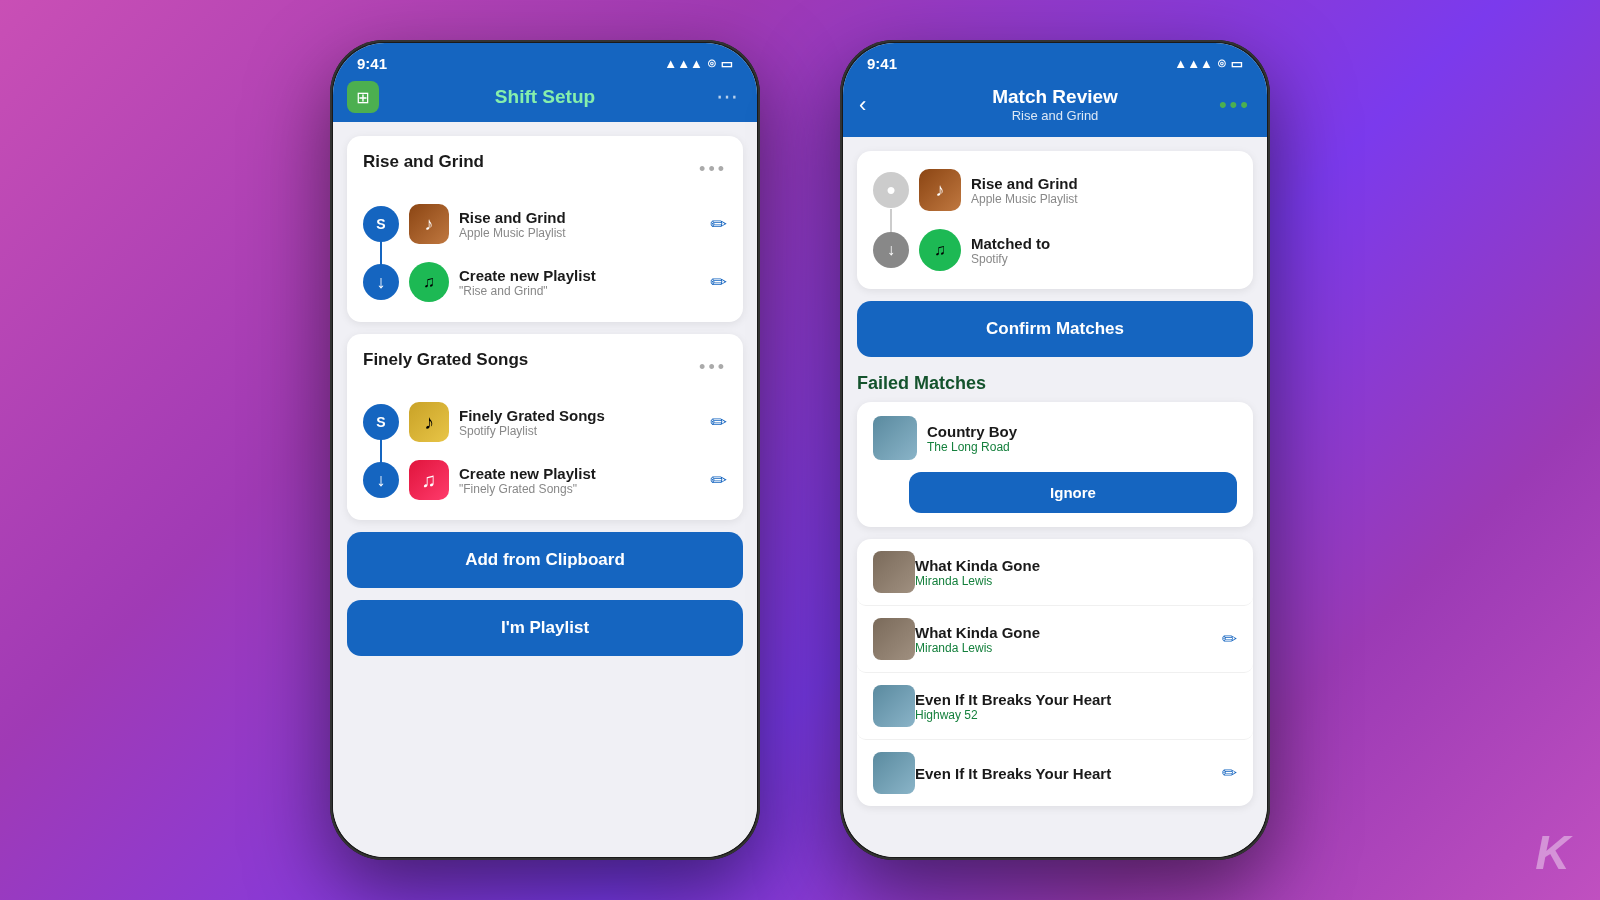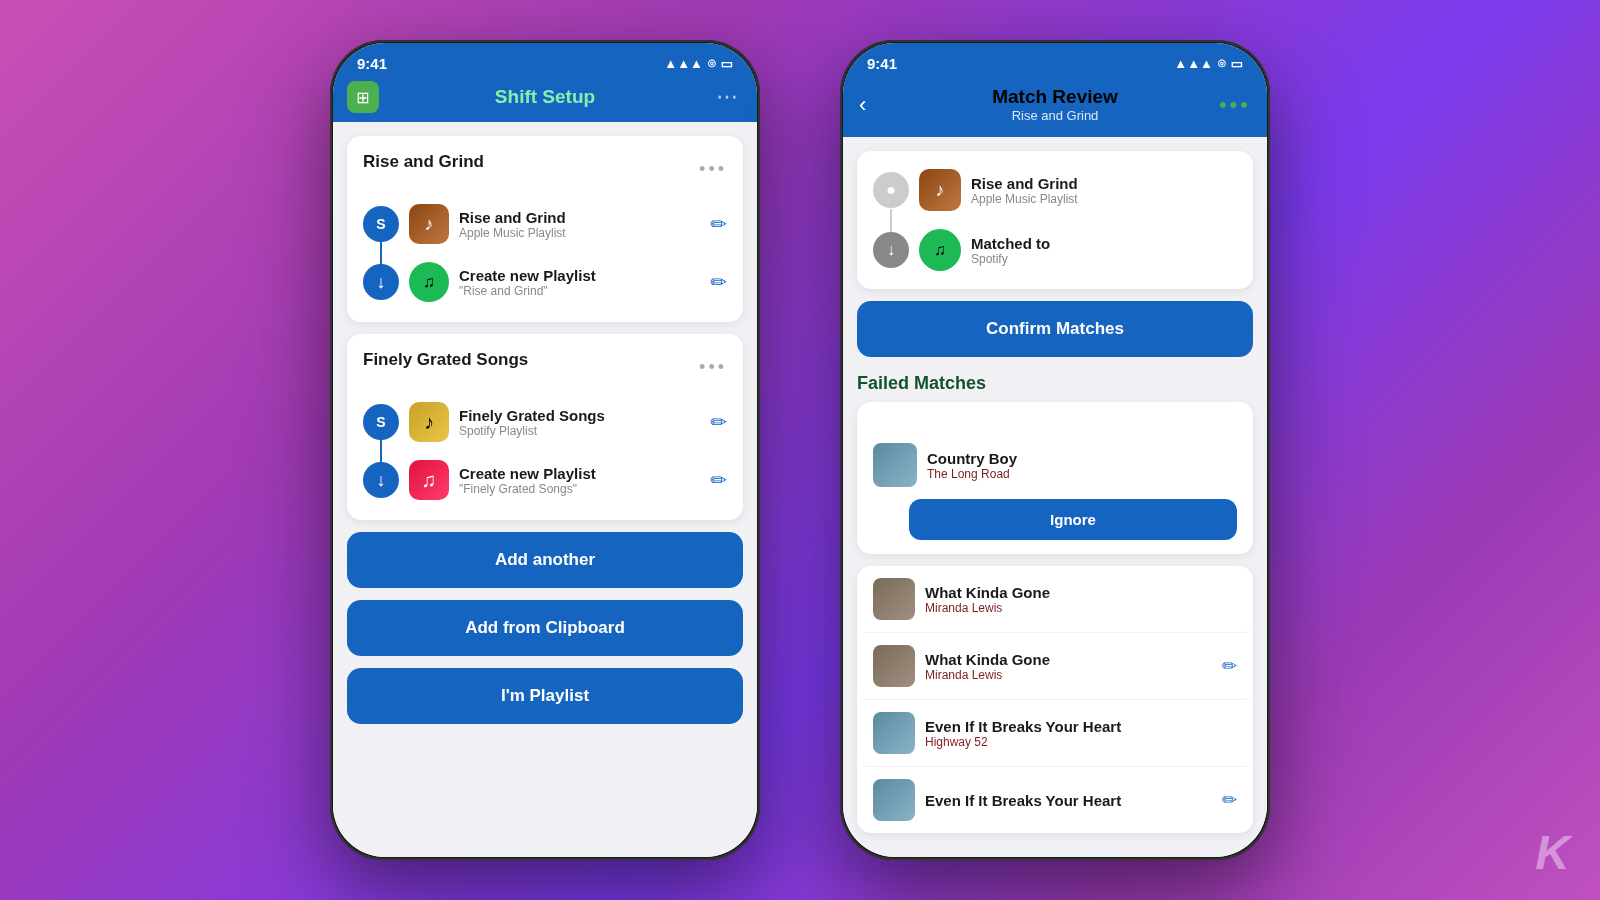--- a/index.html
+++ b/index.html
@@ -172,21 +172,21 @@
 
     .match-header-bar {
       background: #1565c0;
       padding: 8px 16px 14px;
       display: flex;
       align-items: center;
       justify-content: center;
       position: relative;
     }
     .match-header-bar .back { position: absolute; left: 16px; color: white; font-size: 22px; cursor: pointer; }
-    .match-header-bar .title { color: #000000; font-size: 19px; font-weight: 700; }
+    .match-header-bar .title { color: #ffffff; font-size: 19px; font-weight: 700; }
     .match-header-bar .subtitle { color: rgba(255,255,255,0.85); font-size: 13px; }
     .match-header-bar .dots { position: absolute; right: 16px; color: #4caf50; font-size: 22px; letter-spacing: 3px; }
 
     .match-content {
       padding: 14px;
       display: flex;
       flex-direction: column;
       gap: 12px;
     }
 
@@ -252,32 +252,31 @@
       background: white;
       border-radius: 14px;
       padding: 14px 16px;
       box-shadow: 0 2px 8px rgba(0,0,0,0.08);
     }
     .song-row {
       display: flex;
       align-items: center;
       gap: 10px;
       margin-bottom: 12px;
-      margin-top: 27px;
     }
     .song-thumb {
       width: 44px;
       height: 44px;
       border-radius: 8px;
       flex-shrink: 0;
       object-fit: cover;
     }
     .song-info { flex: 1; }
     .song-name { font-size: 15px; font-weight: 600; color: #1a1a1a; }
-    .song-artist { font-size: 12px; color: #7f1d1d; }
+    .song-artist { font-size: 12px; color: #15803d; }
     .action-buttons {
       display: flex;
       gap: 10px;
     }
     .action-btn {
       flex: 1;
       padding: 12px;
       border-radius: 12px;
       border: none;
       font-size: 15px;
@@ -291,21 +290,20 @@
     
     .success-list {
       background: white;
       border-radius: 14px;
       overflow: hidden;
       box-shadow: 0 2px 8px rgba(0,0,0,0.08);
     }
     .success-item {
       display: flex;
       align-items: center;
-      gap: 10px;
       padding: 12px 16px;
       border-bottom: 1px solid #f0f0f0;
       border-radius: 9px;
     }
     .success-item:last-child { border-bottom: none; }
     .success-item .song-thumb {
       width: 42px;
       height: 42px;
     }
     .success-item .edit-icon { color: #1565c0; font-size: 18px; margin-left: auto; }
@@ -418,21 +416,20 @@
           <div class="source-icon apple-down">↓</div>
           <div class="app-icon" style="width:40px;height:40px;background:linear-gradient(135deg,#e0143c,#ff3b6c);border-radius:10px;display:flex;align-items:center;justify-content:center;font-size:20px;color:white;">♫</div>
           <div class="source-info">
             <div class="source-name">Create new Playlist</div>
             <div class="source-sub">"Finely Grated Songs"</div>
           </div>
           <span class="edit-icon">✏</span>
         </div>
       </div>
 
-      <button class="big-btn">Add another</button>
       <button class="big-btn">Add from Clipboard</button>
       <button class="big-btn">I'm Playlist</button>
     </div>
   </div>
 </div>
 
 <div class="phone">
   <div class="phone-inner">
 
     <div class="status-bar">

